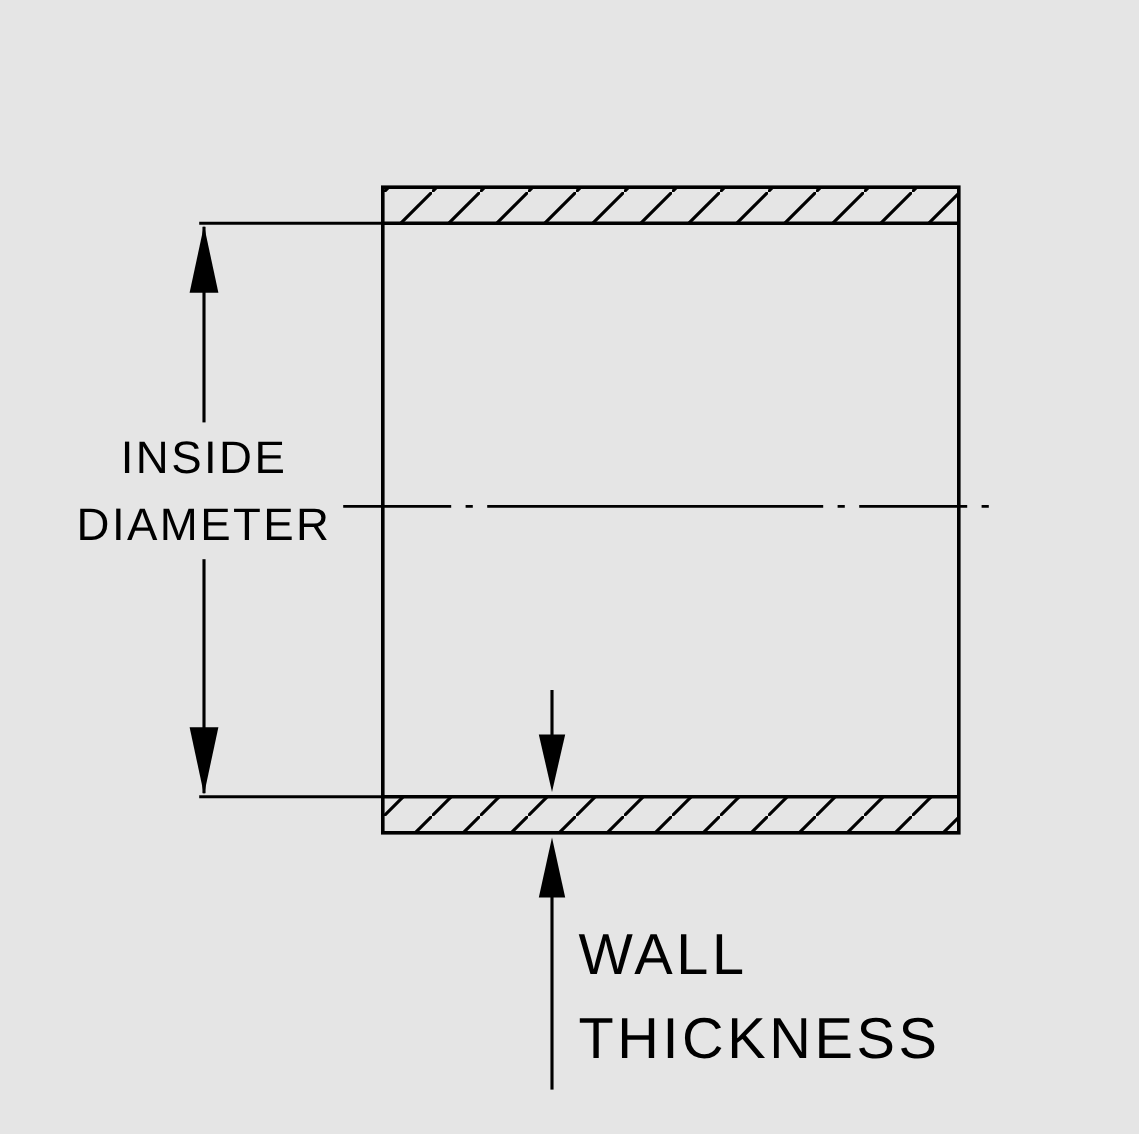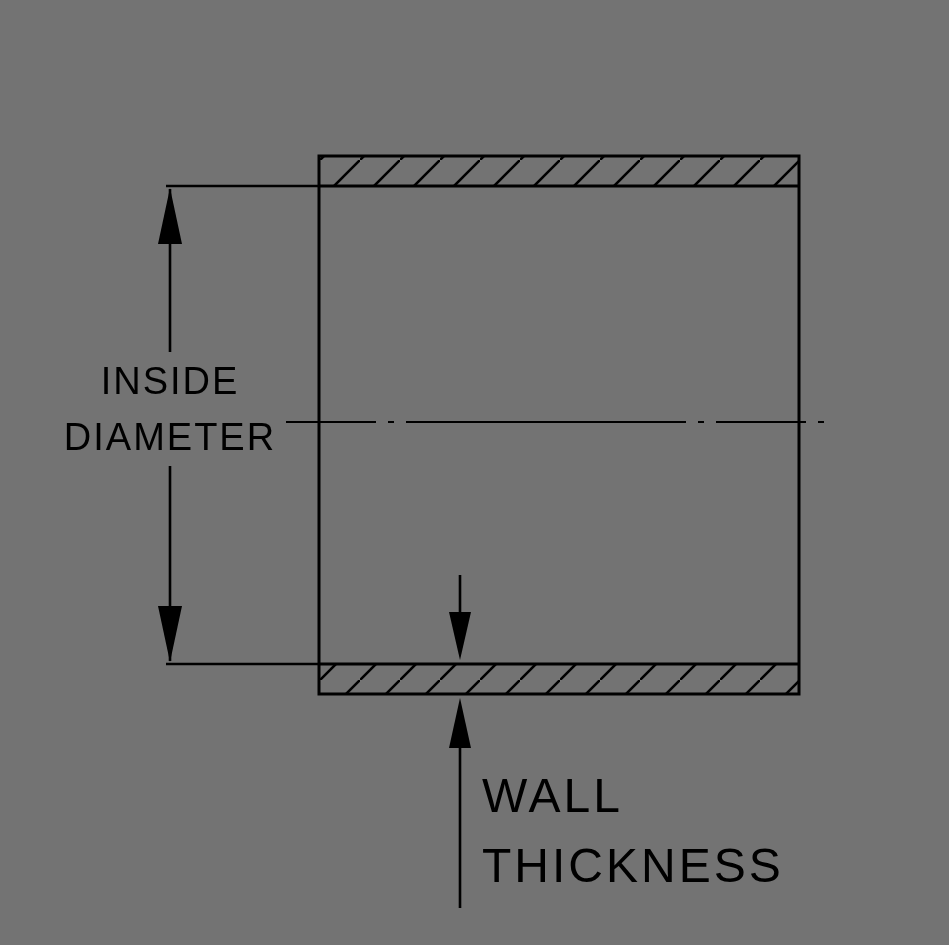--- a/index.html
+++ b/index.html
@@ -4,21 +4,21 @@
 <style>
   html, body {
     margin: 0;
     padding: 0;
     background: #ffffff;
   }
   .stage {
     position: relative;
     width: 949px;
     height: 945px;
-    background: #737373;
+    background: #e5e5e5;
     overflow: hidden;
     font-family: "Liberation Sans", sans-serif;
   }
   svg {
     display: block;
   }
   .dim-label {
     font-family: "Liberation Sans", sans-serif;
     font-size: 38px;
     letter-spacing: 2px;

